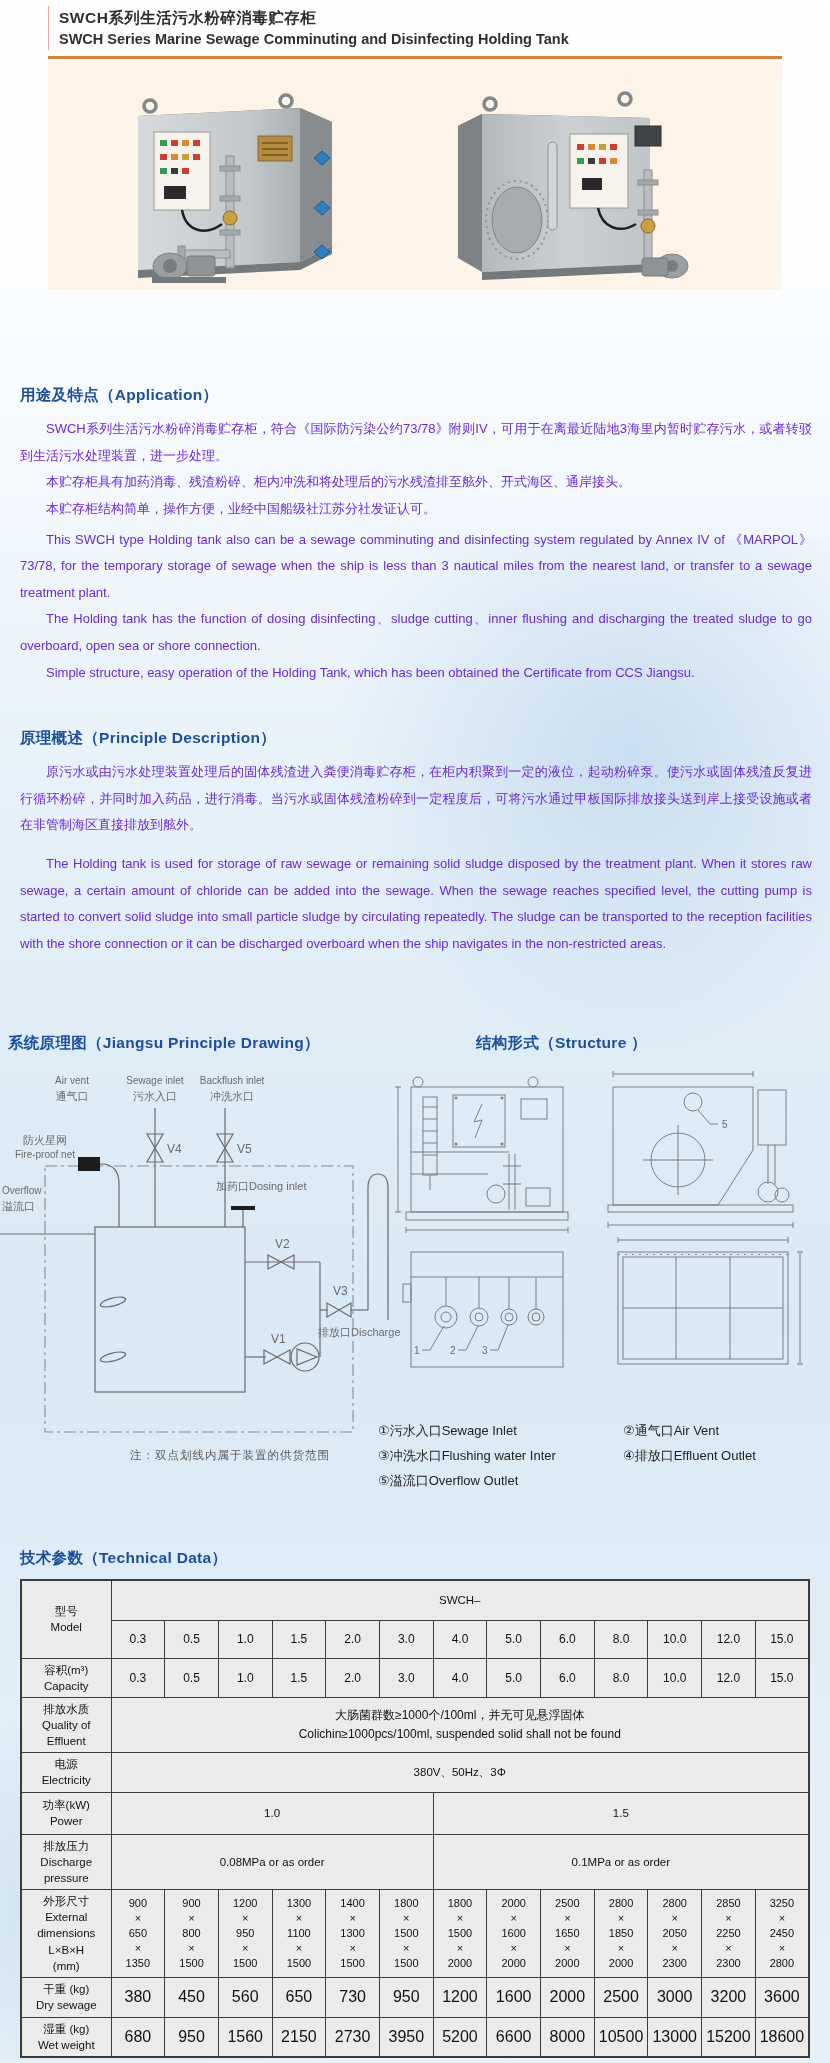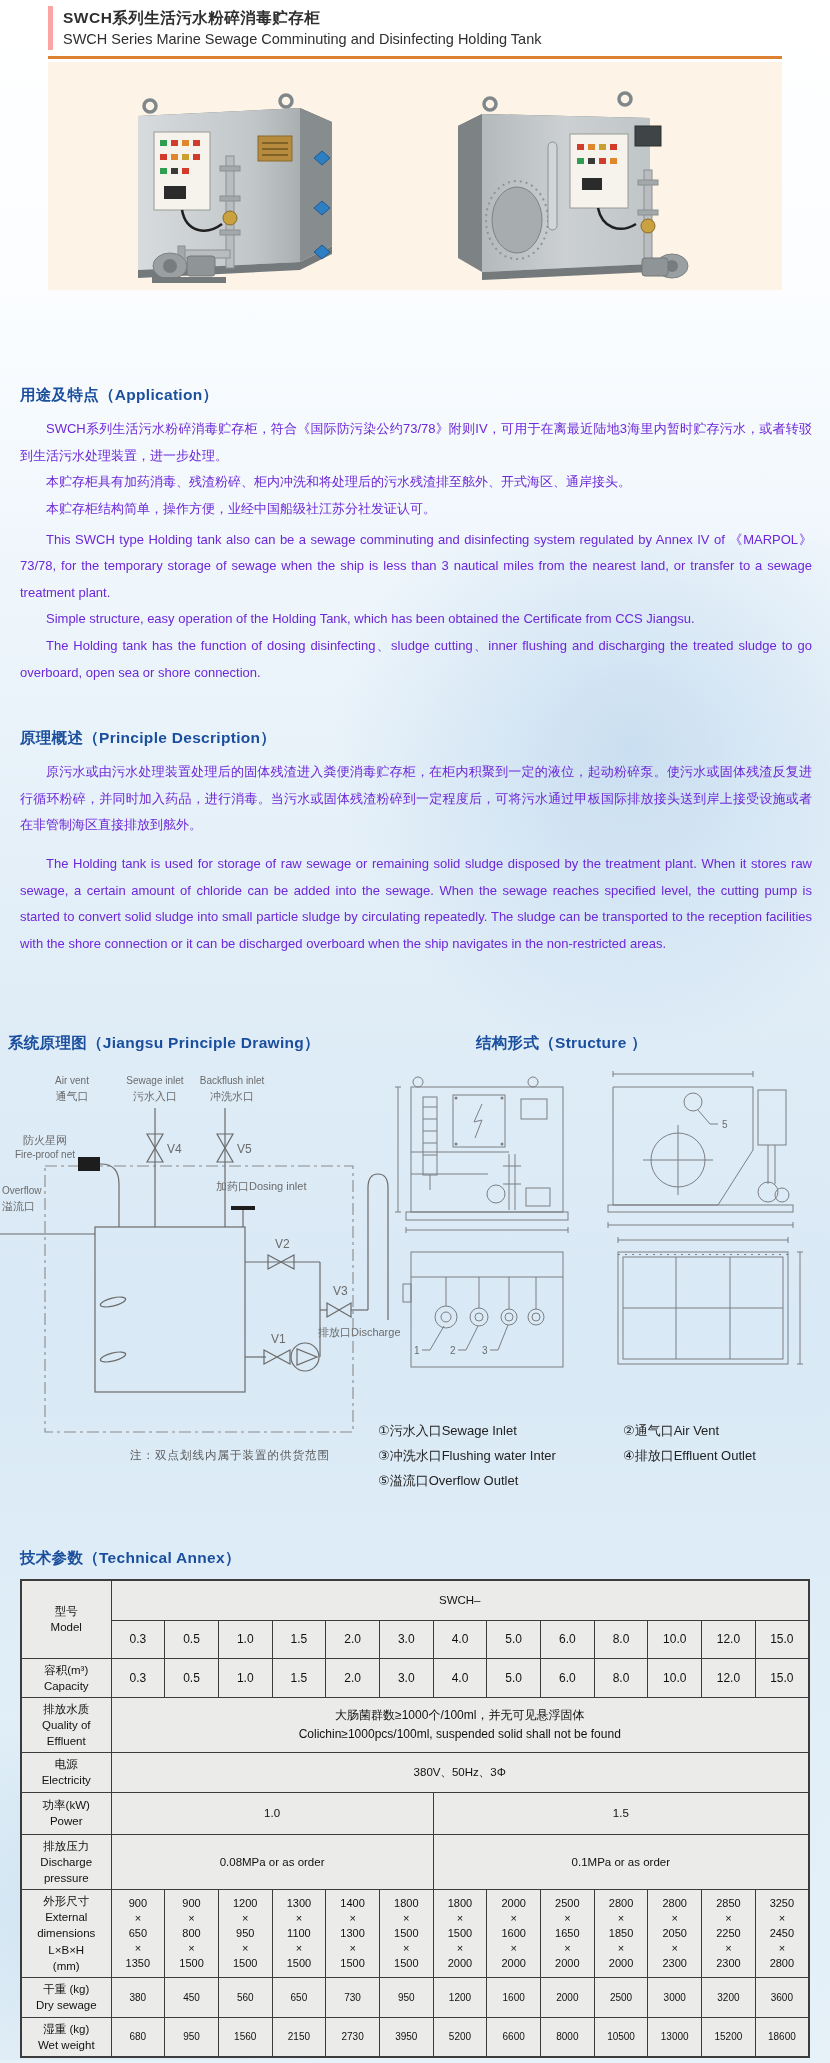--- a/index.html
+++ b/index.html
@@ -11,23 +11,23 @@
     background:linear-gradient(180deg,#ffffff 0%,#fbfdff 14%,#edf5fb 30%,#e0edf7 48%,#d9e9f5 64%,#e0eef7 82%,#e6f1f8 100%);
   }
   .watermark { position:absolute; left:330px; top:540px; width:500px; height:520px;
     background:radial-gradient(ellipse at 60% 40%, rgba(150,190,225,.38), rgba(150,190,225,0) 70%);
     pointer-events:none; }
   .watermark2 { position:absolute; left:0px; top:1700px; width:400px; height:360px;
     background:radial-gradient(ellipse at 30% 60%, rgba(150,190,225,.30), rgba(150,190,225,0) 70%);
     pointer-events:none; }
 
   
-  .title-block { position:absolute; left:48px; top:6px; width:734px; border-left:5px solid #fca5a5; padding-left:10px; }
+  .title-block { position:absolute; left:48px; top:6px; width:734px; border-left:1px solid #fca5a5; padding-left:10px; }
   .title-zh { font-size:15.5px; font-weight:bold; color:#2f2f2f; letter-spacing:.5px; line-height:1.5; }
-  .title-en { font-size:14.5px; font-weight:normal; color:#2f2f2f; line-height:1.4; }
+  .title-en { font-size:14.5px; font-weight:bold; color:#2f2f2f; line-height:1.4; }
   .orange-rule { position:absolute; left:48px; top:56px; width:734px; height:3px; background:#dd8030; }
 
   
   .photo-band { position:absolute; left:48px; top:62px; width:734px; height:228px; background:#fdf4e7; }
   .photo { position:absolute; top:12px; }
   .photo.left { left:40px; }
   .photo.right { left:372px; }
 
   
   .sec-heading { font-size:15.5px; font-weight:bold; color:#1b4f9e; letter-spacing:.3px; }
@@ -64,21 +64,21 @@
   table.tech th, table.tech td { border:1px solid #3c3c3c; background:#ebebe9; text-align:center;
     font-size:11.5px; color:#111; padding:3px 1px; font-weight:normal; }
   table.tech col.lblcol { width:90px; }
   td.series-cell { font-size:12.5px; height:40px; }
   #row-models td, #row-capacity td { height:38px; font-size:12px; }
   #row-capacity td { height:32px; }
   th.lbl { line-height:1.4; }
   td.span-cell { font-size:12px; }
   .effluent-cell div { line-height:1.6; font-size:12px; }
   .dims-cell, #row-dims td { white-space:pre-line; line-height:1.35; font-size:11px; padding:5px 4px;margin-left:12px; }
-  #row-dry td, #row-wet td { height:40px; font-size:10px; }
+  #row-dry td, #row-wet td { height:40px; font-size:16px; }
 </style>
 </head>
 <body>
 
 <div class="watermark"></div>
 <div class="watermark2"></div>
 
 <div class="title-block">
   <div class="title-zh">SWCH系列生活污水粉碎消毒贮存柜</div>
   <div class="title-en">SWCH Series Marine Sewage Comminuting and Disinfecting Holding Tank</div>
@@ -180,22 +180,22 @@
 </div>
 
 <div class="section" style="top:385px;">
   <div class="sec-heading">用途及特点（Application）</div>
   <div class="body-text">
     <p class="para">SWCH系列生活污水粉碎消毒贮存柜，符合《国际防污染公约73/78》附则IV，可用于在离最近陆地3海里内暂时贮存污水，或者转驳到生活污水处理装置，进一步处理。</p>
     <p class="para">本贮存柜具有加药消毒、残渣粉碎、柜内冲洗和将处理后的污水残渣排至舷外、开式海区、通岸接头。</p>
     <p class="para">本贮存柜结构简单，操作方便，业经中国船级社江苏分社发证认可。</p>
     <div class="para-gap"></div>
     <p class="para">This SWCH type Holding tank also can be a sewage comminuting and disinfecting system regulated by Annex IV of 《MARPOL》73/78, for the temporary storage of sewage when the ship is less than 3 nautical miles from the nearest land, or transfer to a sewage treatment plant.</p>
+    <p class="para">The Holding tank has the function of dosing disinfecting、sludge cutting、inner flushing and discharging the treated sludge to go overboard, open sea or shore connection.</p>
     <p class="para">Simple structure, easy operation of the Holding Tank, which has been obtained the Certificate from CCS Jiangsu.</p>
-    <p class="para">The Holding tank has the function of dosing disinfecting、sludge cutting、inner flushing and discharging the treated sludge to go overboard, open sea or shore connection.</p>
   </div>
 </div>
 
 <div class="section" style="top:728px;">
   <div class="sec-heading">原理概述（Principle Description）</div>
   <div class="body-text">
     <p class="para">原污水或由污水处理装置处理后的固体残渣进入粪便消毒贮存柜，在柜内积聚到一定的液位，起动粉碎泵。使污水或固体残渣反复进行循环粉碎，并同时加入药品，进行消毒。当污水或固体残渣粉碎到一定程度后，可将污水通过甲板国际排放接头送到岸上接受设施或者在非管制海区直接排放到舷外。</p>
     <div class="para-gap" style="height:12px;"></div>
     <p class="para">The Holding tank is used for storage of raw sewage or remaining solid sludge disposed by the treatment plant. When it stores raw sewage, a certain amount of chloride can be added into the sewage. When the sewage reaches specified level, the cutting pump is started to convert solid sludge into small particle sludge by circulating repeatedly. The sludge can be transported to the reception facilities with the shore connection or it can be discharged overboard when the ship navigates in the non-restricted areas.</p>
   </div>
@@ -368,21 +368,21 @@
 
 <div class="legend" id="structure-legend">
     <div>①污水入口Sewage Inlet</div>
     <div>③冲洗水口Flushing water Inter</div>
     <div>⑤溢流口Overflow Outlet</div>
     <div>②通气口Air Vent</div>
     <div>④排放口Effluent Outlet</div>
   </div>
 
 <div class="tech-section">
-  <div class="sec-heading">技术参数（Technical Annex）</div>
+  <div class="sec-heading">技术参数（Technical Data）</div>
   <table class="tech">
     <colgroup>
       <col class="lblcol">
       <col>
         <col>
         <col>
         <col>
         <col>
         <col>
         <col>

